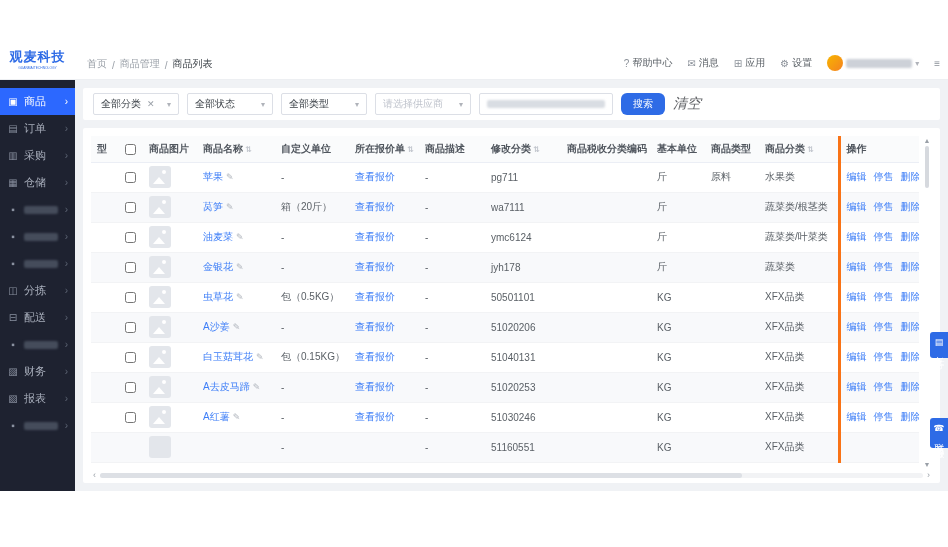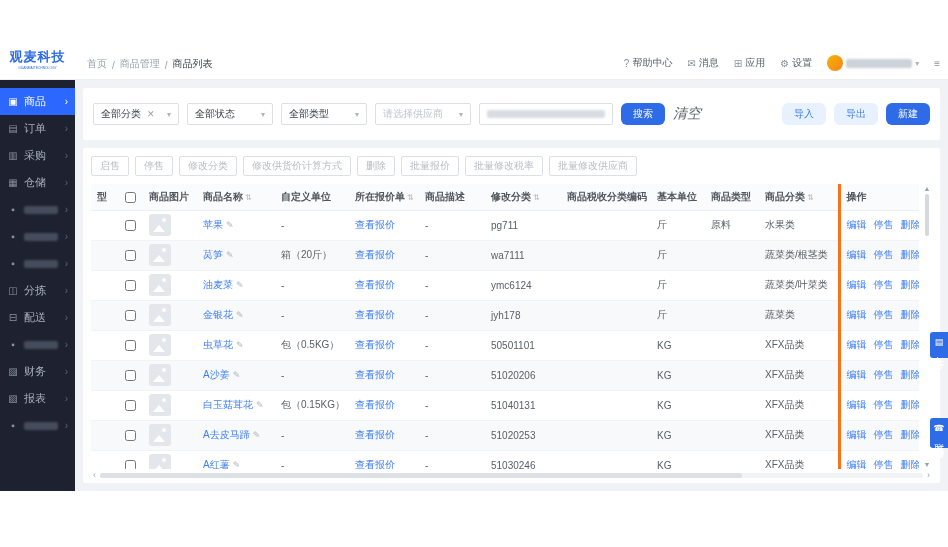--- a/index.html
+++ b/index.html
@@ -37,21 +37,21 @@
   .side-item{height:27px;display:flex;align-items:center;padding:0 7px;gap:5px;
              font-size:11px;color:#A8AEBB;cursor:pointer;}
   .side-item .ico{width:12px;text-align:center;font-size:10px;color:#8A91A0;}
   .side-item .chev{margin-left:auto;color:#5C6372;font-size:10px;}
   .side-item.active{background:#2C68FF;color:#fff;}
   .side-item.active .ico,.side-item.active .chev{color:#fff;}
 
   main{flex:1;padding:8px;display:flex;flex-direction:column;gap:8px;overflow:hidden;}
 
   
-  .filter-card{background:#fff;border-radius:2px;padding:15px 10px;display:flex;
+  .filter-card{background:#fff;border-radius:2px;padding:5px 10px;display:flex;
                align-items:center;gap:8px;flex:none;}
   .sel{height:22px;box-sizing:border-box;border:1px solid #DCDFE6;border-radius:2px;
        background:#fff;display:flex;align-items:center;padding:0 7px;font-size:10px;
        color:#3c4248;min-width:86px;gap:6px;cursor:pointer;}
   .sel .ph{color:#BFC3CC;}
   .sel .x{color:#9aa0a8;font-size:9px;}
   .sel .dn{margin-left:auto;color:#B0B3BA;font-size:8px;}
   .btn{height:22px;box-sizing:border-box;border:none;border-radius:6px;font-size:10px;
        padding:0 12px;display:flex;align-items:center;cursor:pointer;
        font-family:inherit;}
@@ -238,38 +238,23 @@
           </div>
           <div class="sel" style="min-width:96px;">
             <span class="ph">请选择供应商</span>
             <span class="dn">▾</span>
           </div>
           <div class="sel" style="min-width:130px;">
             <span class="redact search"></span>
           </div>
           <button class="btn primary">搜索</button>
           <span class="clear">清空</span>
-          <div class="right-actions">
-            <button class="btn lightblue">导入</button>
-            <button class="btn lightblue">导出</button>
-            <button class="btn primary">新建</button>
-          </div>
         </div>
 
         <div class="table-card">
-          <div class="batch-row" id="batch-row">
-              <button class="batch-btn">启售</button>
-              <button class="batch-btn">停售</button>
-              <button class="batch-btn">修改分类</button>
-              <button class="batch-btn">修改供货价计算方式</button>
-              <button class="batch-btn">删除</button>
-              <button class="batch-btn">批量报价</button>
-              <button class="batch-btn">批量修改税率</button>
-              <button class="batch-btn">批量修改供应商</button>
-            </div>
           <div class="table-wrap">
             <table id="ptable" style="width: 828px;">
                 <colgroup>
                   <col style="width: 28px;">
                   <col style="width: 24px;">
                   <col style="width: 54px;">
                   <col style="width: 78px;">
                   <col style="width: 74px;">
                   <col style="width: 70px;">
                   <col style="width: 66px;">

